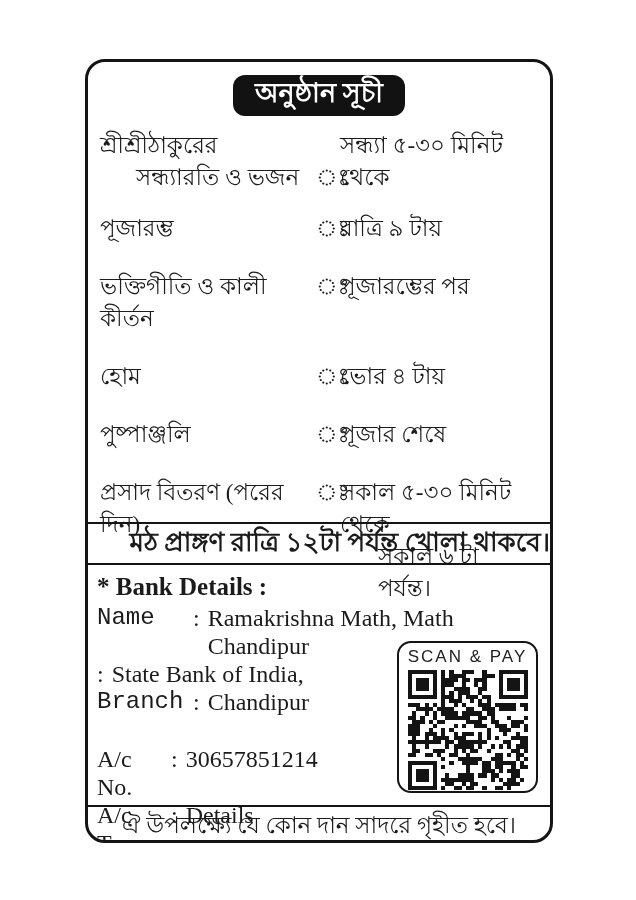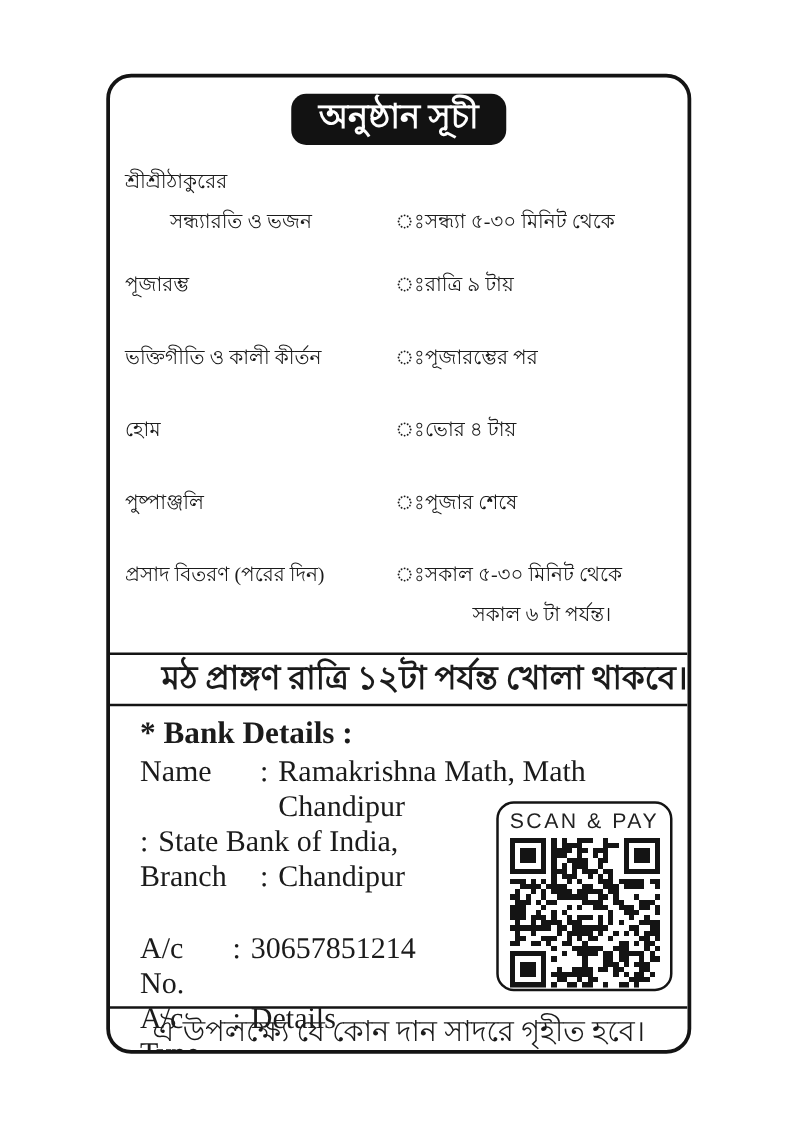--- a/index.html
+++ b/index.html
@@ -31,21 +31,21 @@
     padding: 4px 22px 7px 22px;
     font-size: 27px;
     font-weight: bold;
     line-height: 1.1;
   }
   
   .schedule {
     flex: none;
     height: 409px;
     padding: 17px 24px 0 12px;
-    font-size: 16px;
+    font-size: 23px;
     line-height: 32px;
   }
   .s-row { display: flex; margin-bottom: 26px; }
   .s-row.two-line { align-items: flex-end; margin-bottom: 19px; }
   .s-label { width: 216px; flex: none; }
   .s-label .indent { padding-left: 36px; }
   .s-colon { width: 24px; flex: none; text-align: center; }
   .s-value { flex: 1; }
   .s-value .v-indent { padding-left: 38px; }
   
@@ -56,28 +56,28 @@
     border-bottom: 2px solid #141414;
     display: flex; align-items: center; justify-content: flex-end;
     font-size: 26px;
     font-weight: bold;
   }
   
   .bank {
     flex: none;
     height: 240px;
     position: relative;
-    padding: 8px 10px 0 24px;
+    padding: 8px 10px 0 9px;
     font-size: 24px;
     line-height: 28px;
   }
   .bank-heading { font-weight: bold; font-size: 25px; margin-bottom: 3px; }
   .b-row { display: flex; }
   .b-row .b-label { flex: none; }
-  .grp1 .b-label { width: 96px; }
+  .grp1 .b-label { width: 96px; font-family: Liberation Mono, monospace; }
   .grp2 .b-label { width: 74px; }
   .b-colon { flex: none; padding-right: 8px; }
   .b-gap { height: 29px; }
   
   .scanpay {
     position: absolute;
     left: 309px; top: 76px;
     width: 141px; height: 152px;
     border: 2px solid #141414;
     border-radius: 14px;

